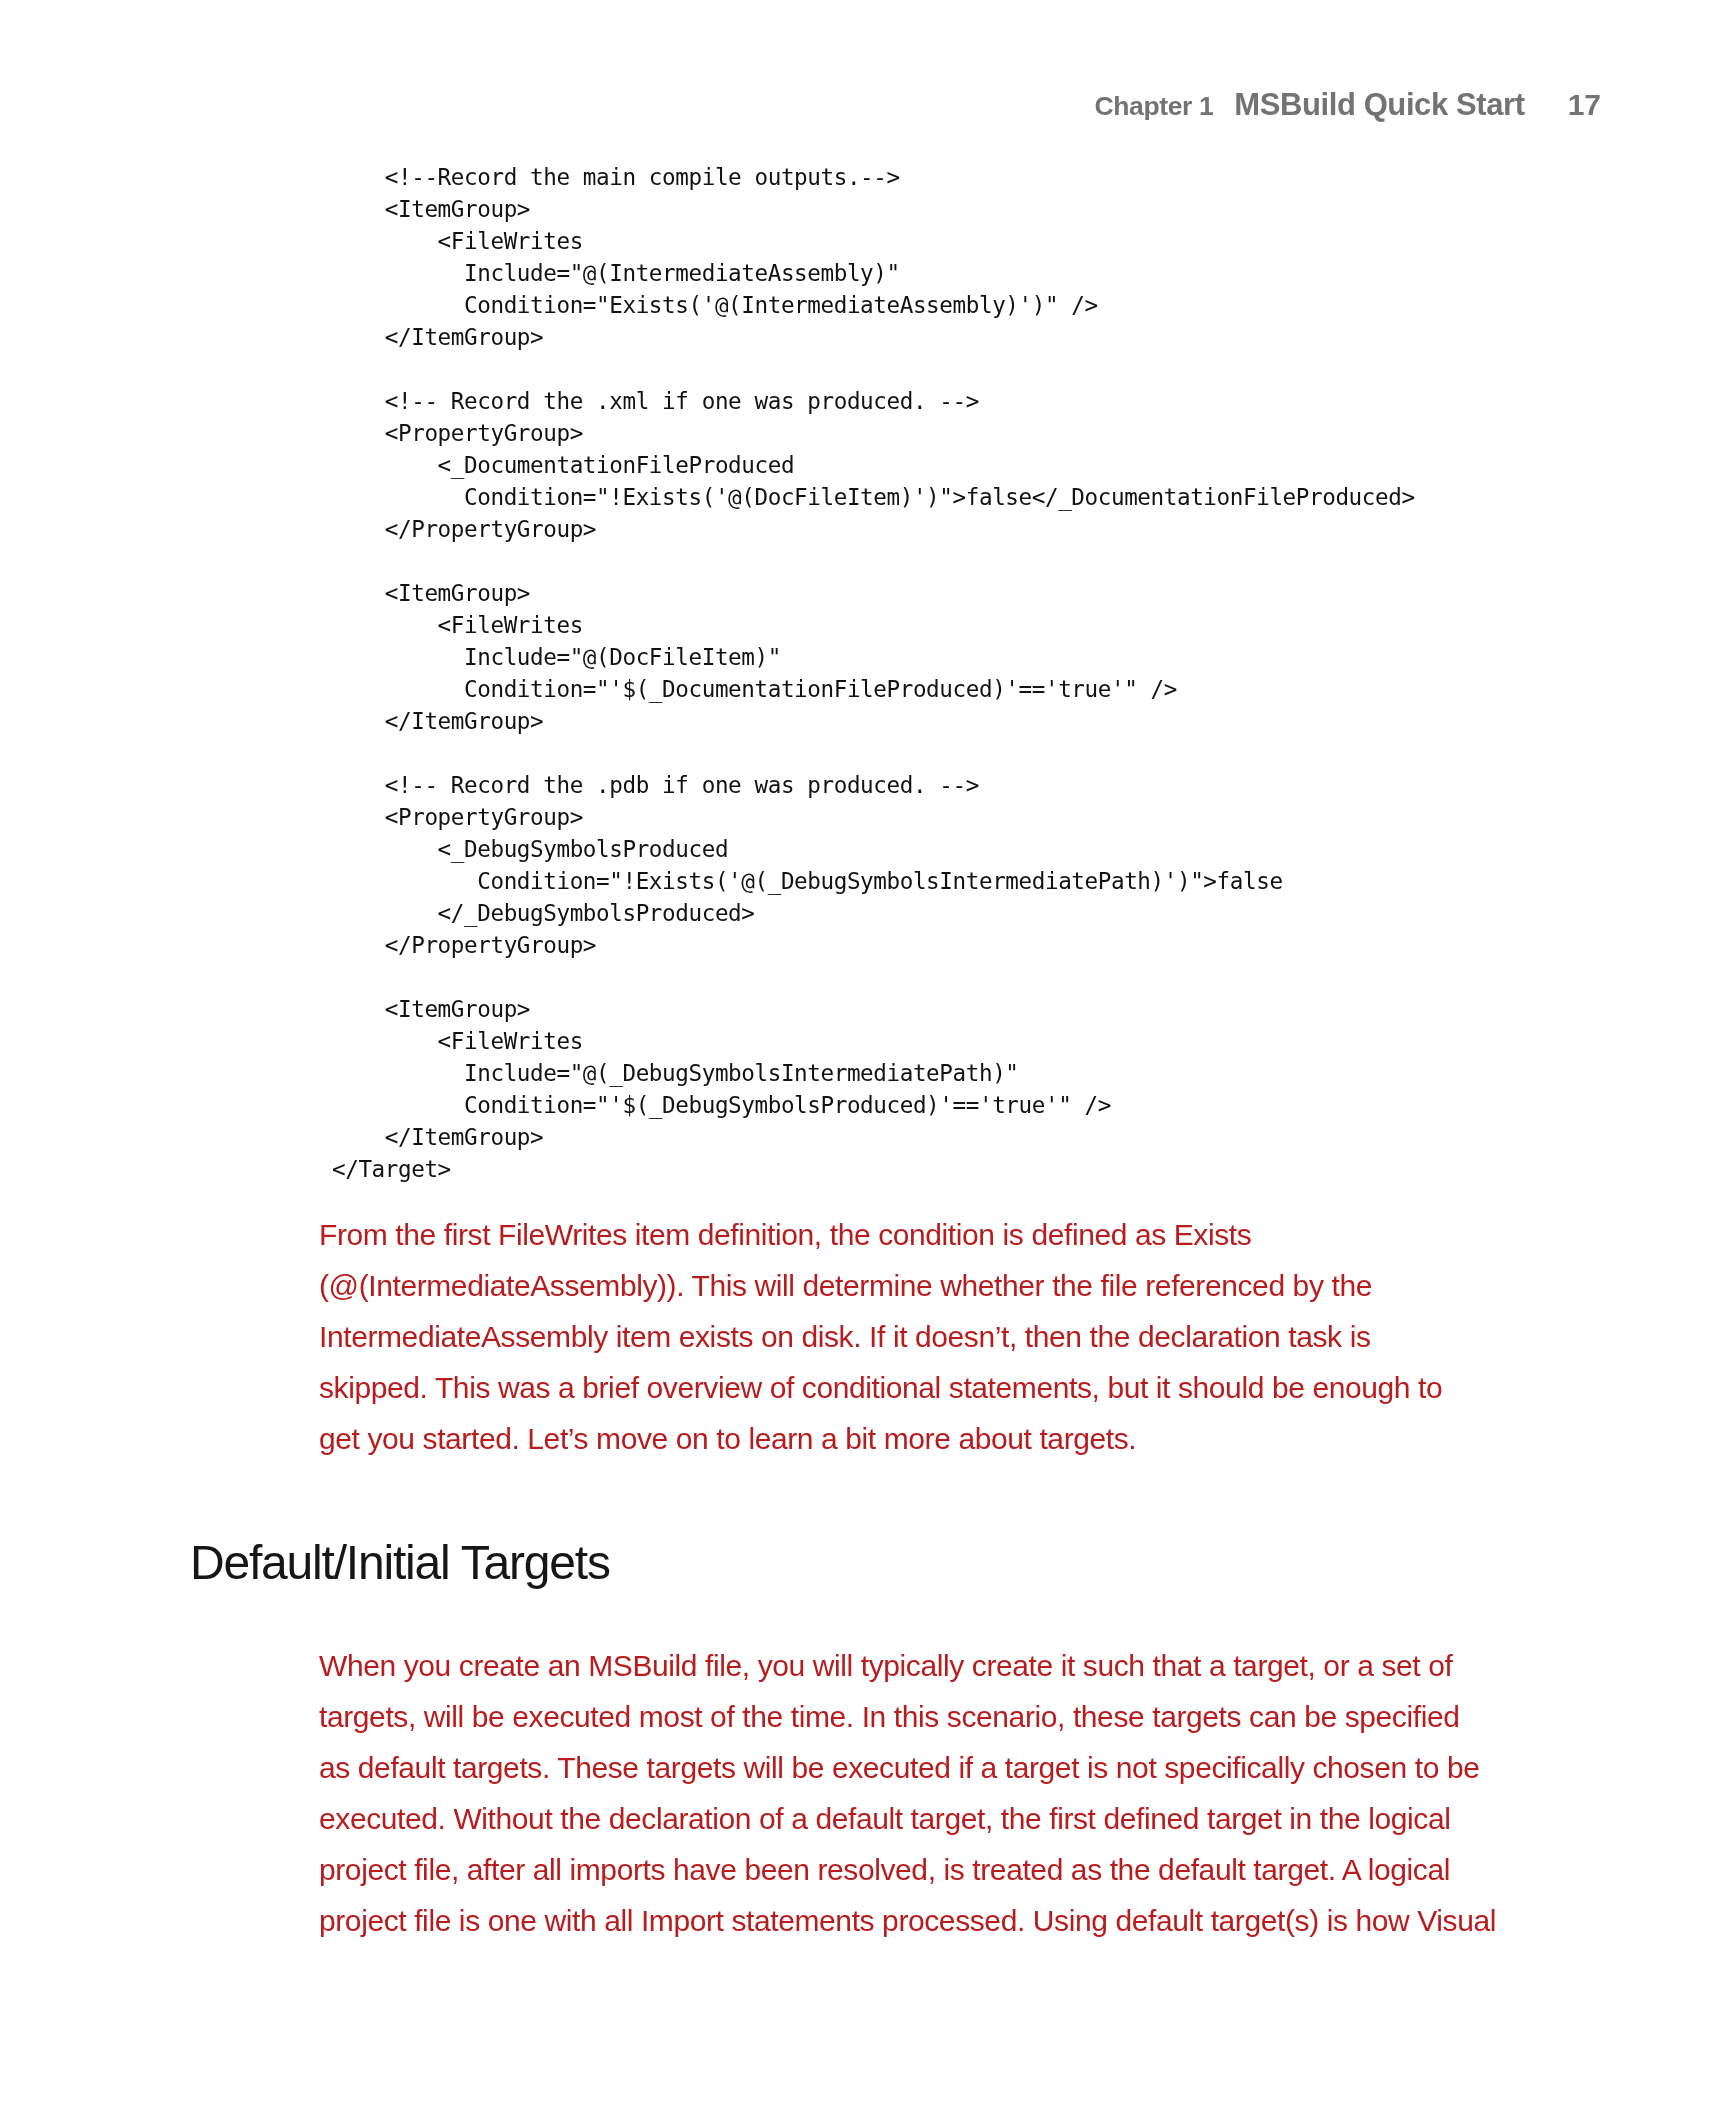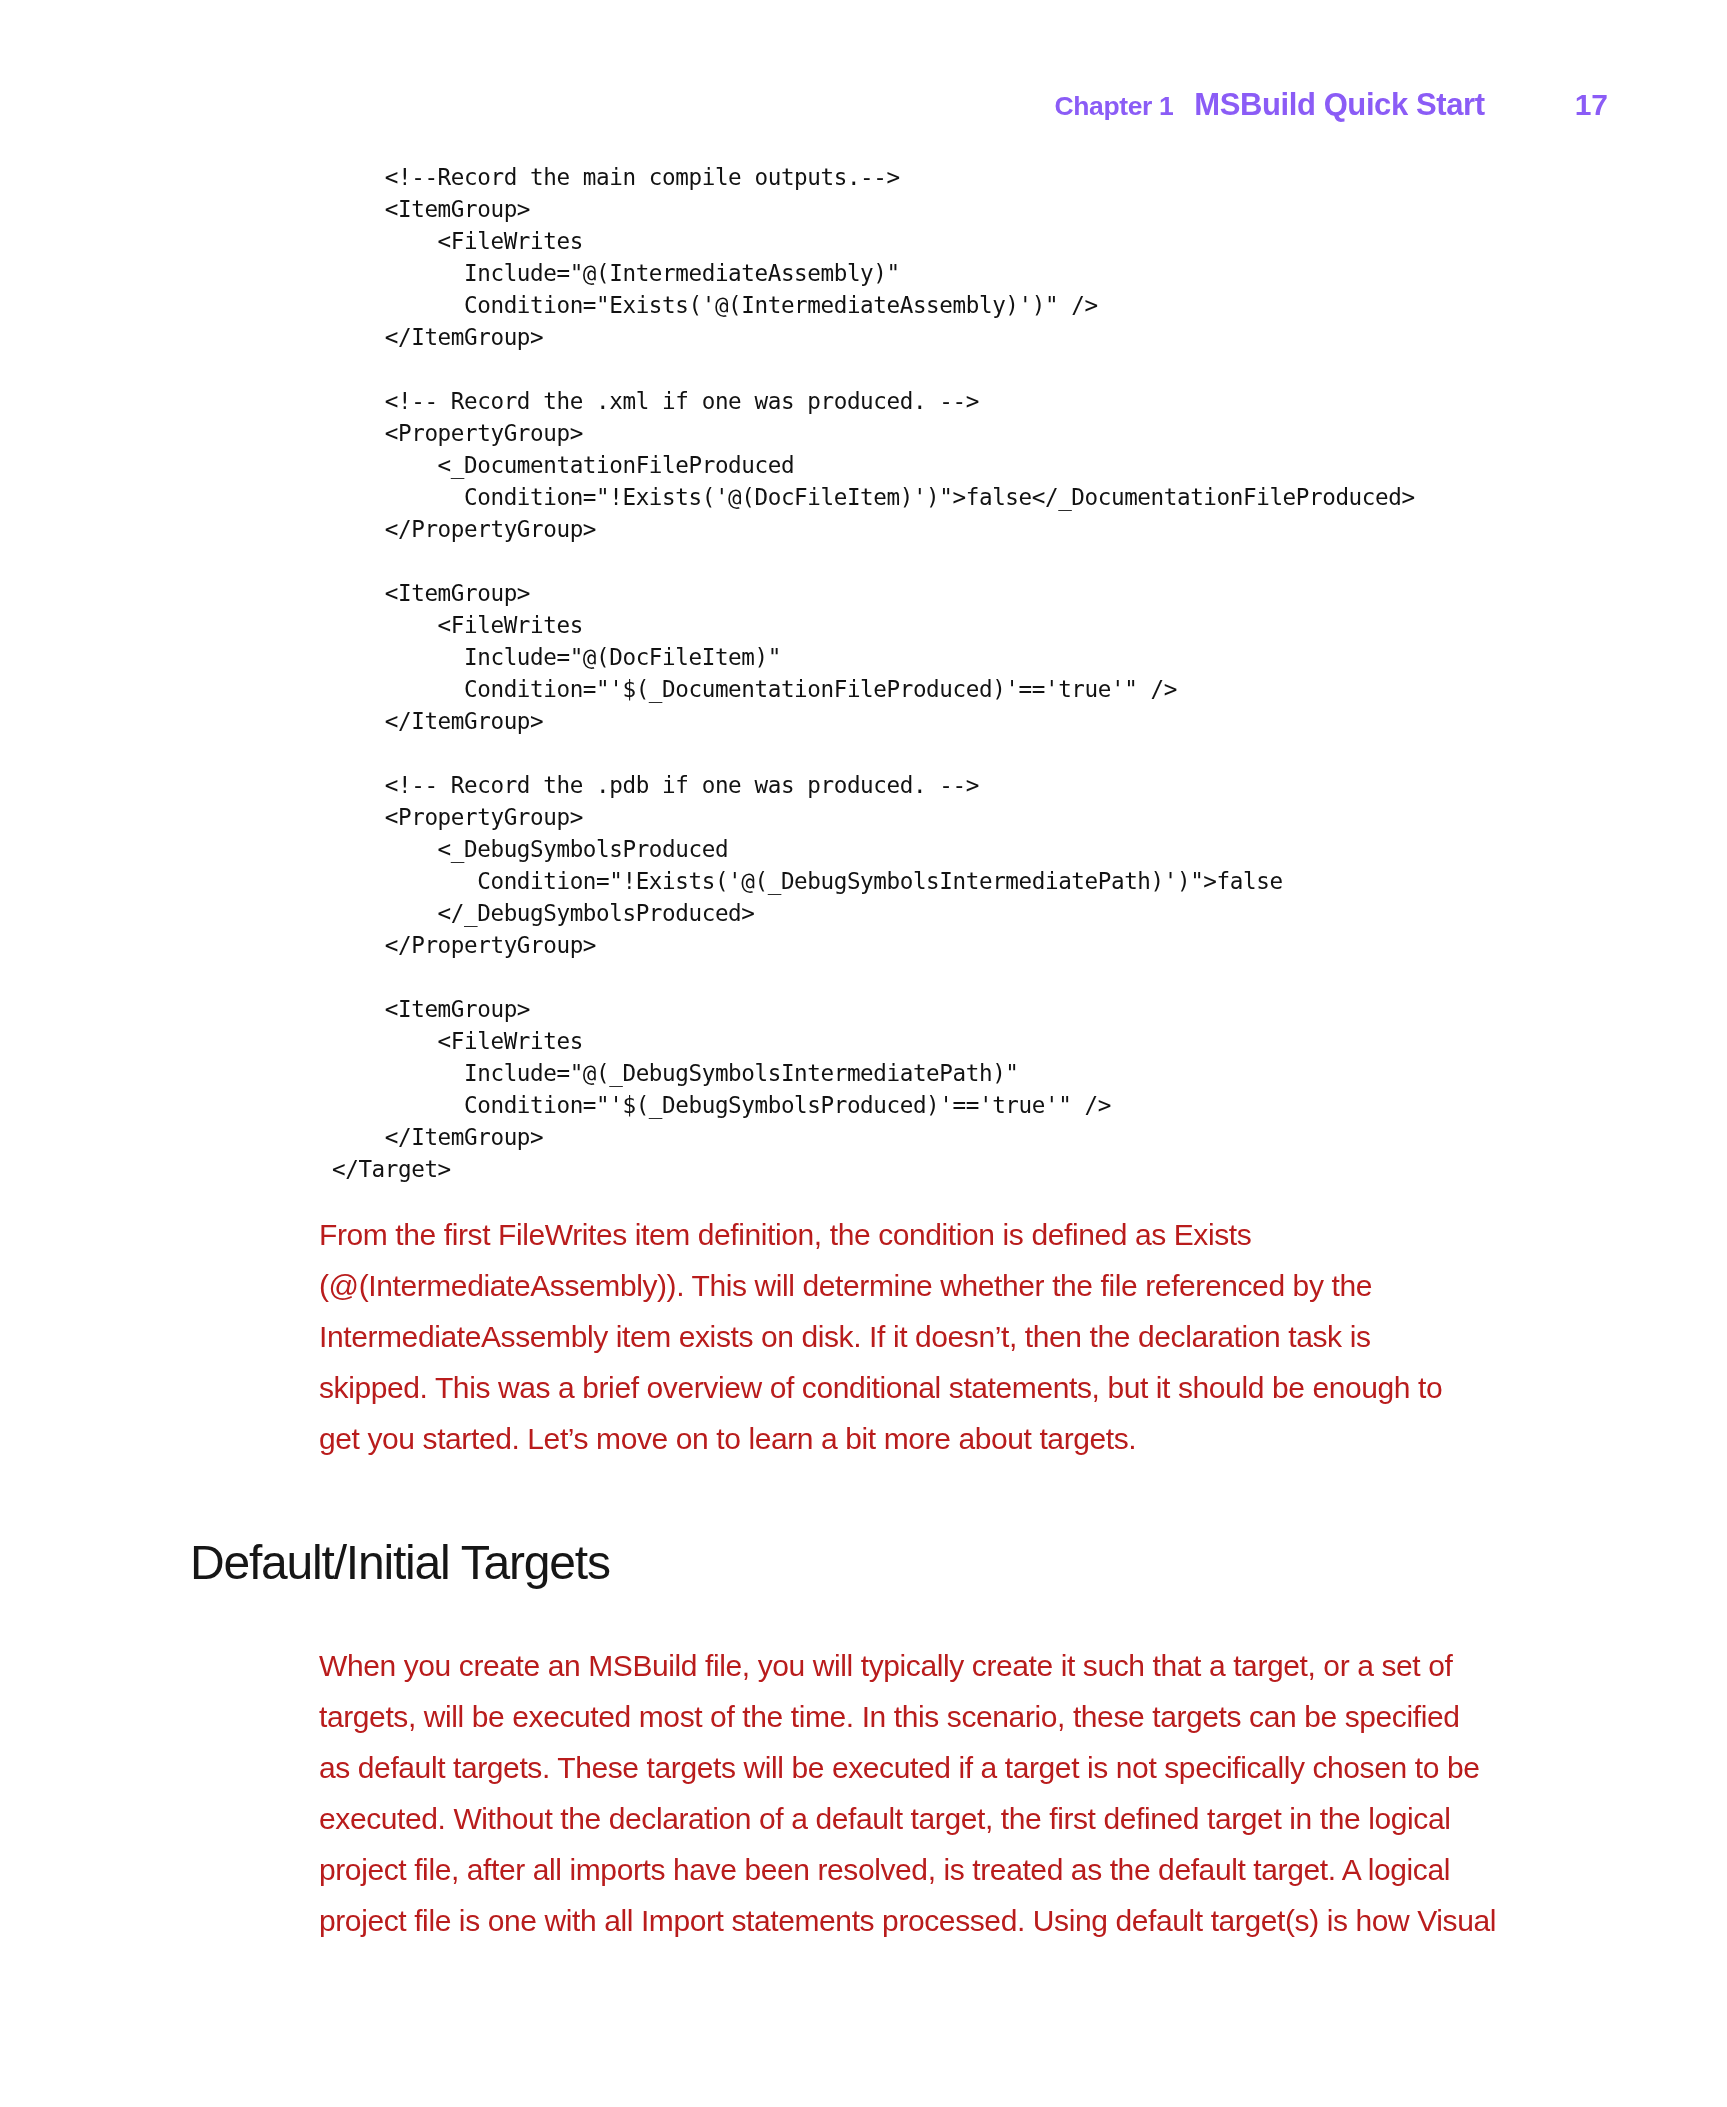--- a/index.html
+++ b/index.html
@@ -12,39 +12,39 @@
     width: 1728px;
     height: 2108px;
     background: #ffffff;
     overflow: hidden;
     font-family: "Liberation Sans", sans-serif;
     color: #1c1c1c;
   }
   .running-header {
     position: absolute;
     top: 87px;
-    right: 120px;
+    right: 127px;
     display: flex;
     align-items: baseline;
     font-weight: bold;
-    color: #8b5cf6;
+    color: #737373;
     white-space: nowrap;
   }
   .running-header .chapter {
     font-size: 26.5px;
     letter-spacing: -0.4px;
   }
   .running-header .book-section {
     font-size: 31px;
     letter-spacing: -0.4px;
     margin-left: 21px;
   }
   .running-header .pagenum {
     font-size: 30px;
-    margin-left: 90px;
+    margin-left: 43px;
   }
   .code-listing {
     position: absolute;
     left: 324px;
     top: 153px;
     margin: 8px;
     font-family: "DejaVu Sans Mono", monospace;
     font-size: 22.6px;
     line-height: 32px;
     color: #121212;

